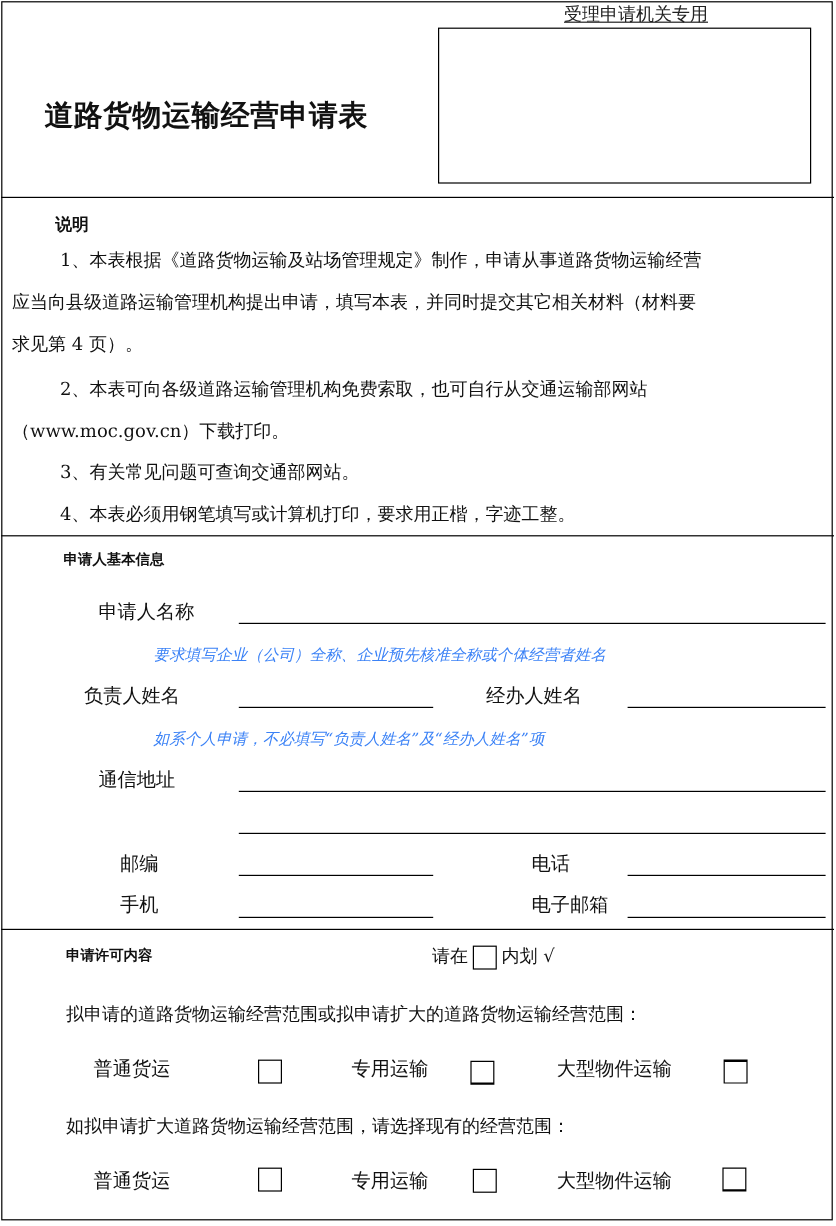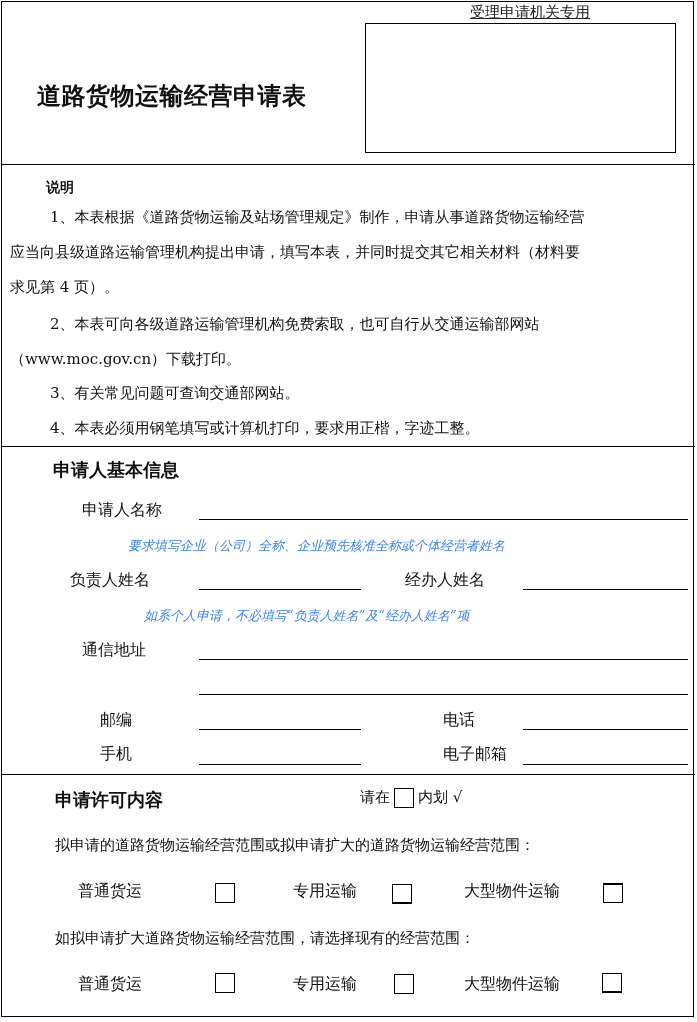--- a/index.html
+++ b/index.html
@@ -4,21 +4,21 @@
 <style>
   html, body { margin: 0; padding: 0; background: #ffffff; }
   body { width: 697px; height: 1022px; position: relative; overflow: hidden;
          font-family: "DejaVu Serif", "Liberation Serif", serif; color: #111; }
   .abs { position: absolute; }
   .frame { position: absolute; left: 1px; top: 1px; width: 693px; height: 1016px; border: 1.5px solid #000; box-sizing: border-box; }
   .hline { position: absolute; left: 1px; width: 694px; height: 0; border-top: 1.5px solid #000; }
   .title { font-family: "DejaVu Sans", "Liberation Sans", sans-serif; font-weight: bold; font-size: 24px; letter-spacing: 0.5px; }
   .stamp-label { font-size: 15px; color: #222; text-decoration: underline; }
   .stamp-box { border: 1.2px solid #000; box-sizing: border-box; }
-  .h-sec { font-family: "DejaVu Sans", "Liberation Sans", sans-serif; font-weight: bold; font-size: 18px; }
+  .h-sec { font-family: "DejaVu Sans", "Liberation Sans", sans-serif; font-weight: bold; font-size: 12px; }
   .h-small { font-family: "DejaVu Sans", "Liberation Sans", sans-serif; font-weight: bold; font-size: 14px; text-align: right; }
   .para { font-size: 15px; line-height: 35px; white-space: nowrap; }
   .lbl { font-size: 16px; }
   .hint { font-size: 13px; font-style: italic; color: #3b82f6; }
   .uline { position: absolute; height: 0; border-top: 1.2px solid #000; }
   .cb { position: absolute; width: 20px; height: 20px; border: 1.3px solid #000; box-sizing: border-box; background: #fff; }
   .cb-inline { display: inline-block; width: 20px; height: 20px; border: 1.3px solid #000; box-sizing: border-box; vertical-align: middle; margin: 0 4px; }
 </style>
 </head>
 <body>
@@ -45,21 +45,21 @@
 <div class="abs h-sec" style="left:53px; top:458px;">申请人基本信息</div>
 
 <div class="abs lbl" style="left:82px; top:500px;">申请人名称</div>
 <div class="uline" style="left:199px; top:519px; width:489px;"></div>
 <div class="abs hint" style="left:128px; top:537px;">要求填写企业（公司）全称、企业预先核准全称或个体经营者姓名</div>
 
 <div class="abs lbl" style="left:70px; top:570px;">负责人姓名</div>
 <div class="uline" style="left:199px; top:589px; width:162px;"></div>
 <div class="abs lbl" style="left:405px; top:570px;">经办人姓名</div>
 <div class="uline" style="left:523px; top:589px; width:165px;"></div>
-<div class="abs hint" style="left:128px; top:607px;margin-left:16px;">如系个人申请，不必填写“负责人姓名”及“经办人姓名”项</div>
+<div class="abs hint" style="left:128px; top:607px;">如系个人申请，不必填写“负责人姓名”及“经办人姓名”项</div>
 
 <div class="abs lbl" style="left:82px; top:640px;">通信地址</div>
 <div class="uline" style="left:199px; top:659px; width:489px;"></div>
 <div class="uline" style="left:199px; top:694px; width:489px;"></div>
 
 <div class="abs lbl" style="left:100px; top:710px;">邮编</div>
 <div class="uline" style="left:199px; top:729px; width:162px;"></div>
 <div class="abs lbl" style="left:443px; top:710px;">电话</div>
 <div class="uline" style="left:523px; top:729px; width:165px;"></div>
 

